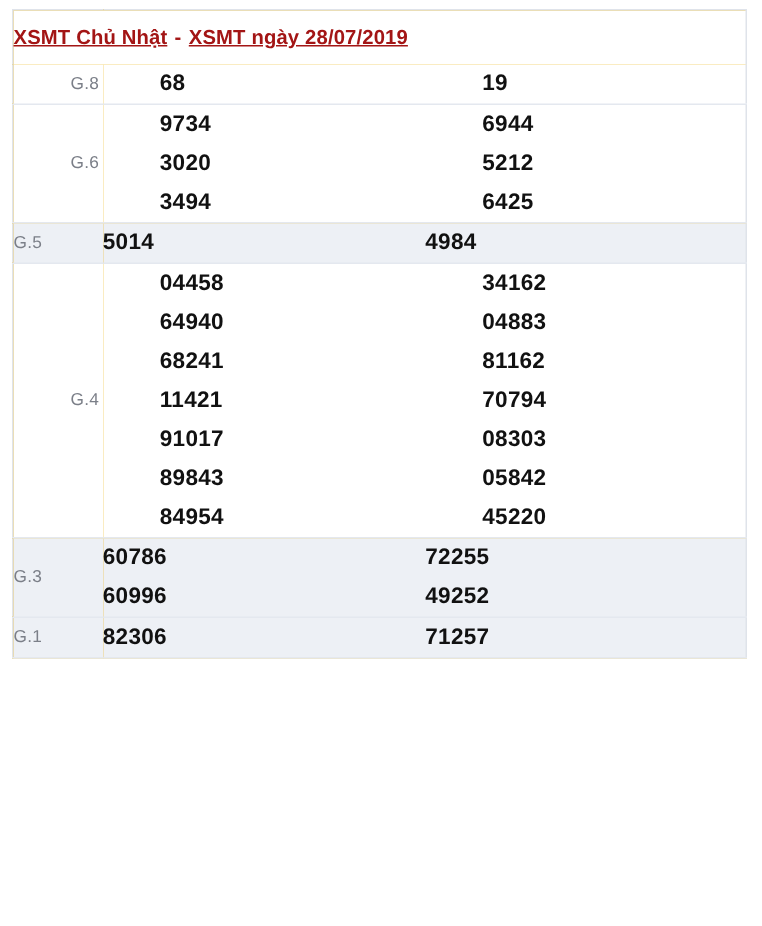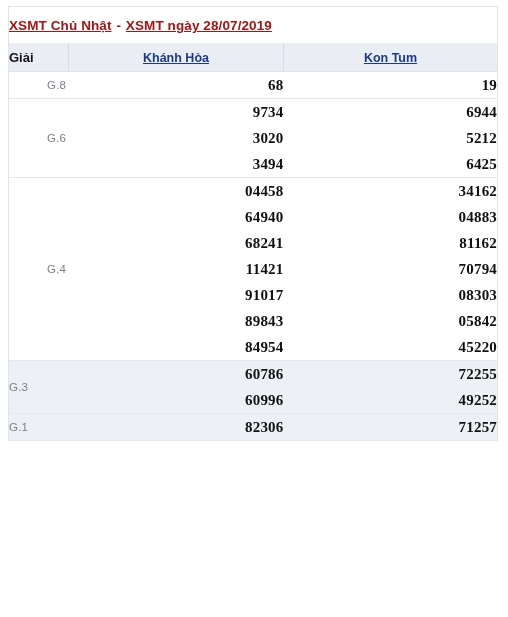--- a/index.html
+++ b/index.html
@@ -88,24 +88,23 @@
     width: 60px;
     font-size: 11.5px;
     color: #7b7f88;
     padding-left: 12px;
     text-align: left;
     vertical-align: top;
     padding-top: 9px;
     letter-spacing: 0.2px;
   }
   .num-cell {
-    text-align: right;
+    text-align: left;
     border-left: 1px solid #d7dce5;
     padding: 3px 0 4px 0;
-    font-family: Liberation Serif, serif;
   }
   .col-a { width: 215px; }
   .col-b { width: 214px; }
   .num {
     font-size: 15px;
     font-weight: bold;
     color: #111111;
     line-height: 26px;
     letter-spacing: 0.2px;
   }
@@ -139,29 +138,20 @@
       <col class="col-b">
     </colgroup>
     <tbody>
 
       <tr>
         <td class="title-cell" colspan="3">
           <span class="title-text"><a href="#" class="tlink">XSMT Chủ Nhật</a><span class="title-sep"> - </span><a href="#" class="tlink">XSMT ngày 28/07/2019</a></span>
         </td>
       </tr>
 
-      <tr class="head-row">
-        <td class="head-prize">Giải</td>
-        <td class="head-prov">
-          <a href="#" class="prov-link">Khánh Hòa</a>
-        </td>
-        <td class="head-prov">
-          <a href="#" class="prov-link">Kon Tum</a>
-        </td>
-      </tr>
 
       </tbody>
       <tbody id="rows-host">
         <tr class="row-plain row-sep">
           <td class="prize-cell">G.8</td>
           <td class="num-cell col-a">
             <span class="stack num">68</span>
           </td>
           <td class="num-cell col-b">
             <span class="stack num">19</span>
@@ -171,20 +161,29 @@
           <td class="prize-cell">G.6</td>
           <td class="num-cell col-a">
             <span class="stack num">9734</span>
             <span class="stack num">3020</span>
             <span class="stack num">3494</span>
           </td>
           <td class="num-cell col-b">
             <span class="stack num">6944</span>
             <span class="stack num">5212</span>
             <span class="stack num">6425</span>
+          </td>
+        </tr>
+        <tr class="row-shade row-sep">
+          <td class="prize-cell">G.5</td>
+          <td class="num-cell col-a">
+            <span class="stack num">5014</span>
+          </td>
+          <td class="num-cell col-b">
+            <span class="stack num">4984</span>
           </td>
         </tr>
         <tr class="row-plain row-sep">
           <td class="prize-cell">G.4</td>
           <td class="num-cell col-a">
             <span class="stack num">04458</span>
             <span class="stack num">64940</span>
             <span class="stack num">68241</span>
             <span class="stack num">11421</span>
             <span class="stack num">91017</span>

